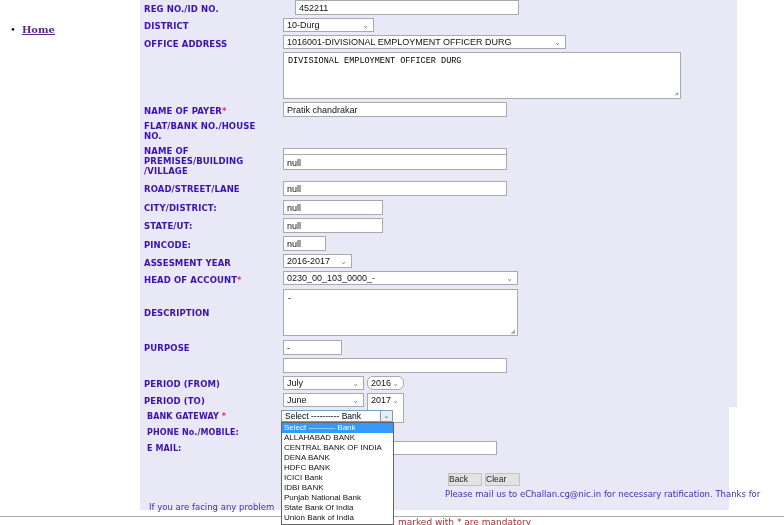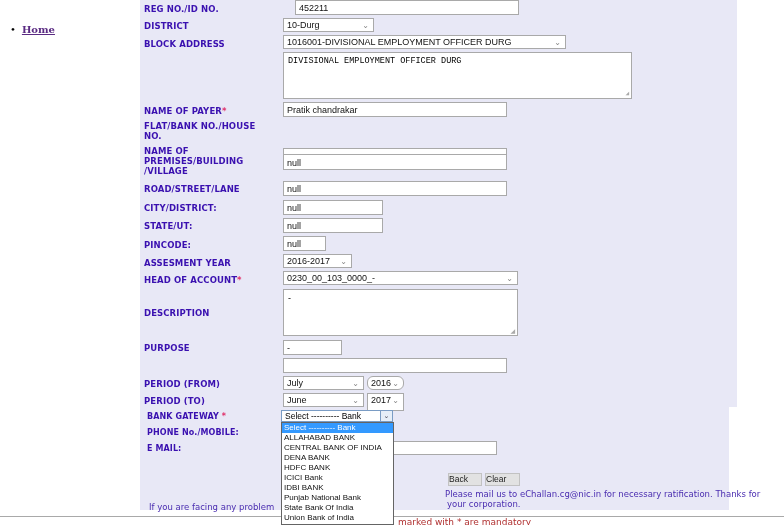--- a/index.html
+++ b/index.html
@@ -56,26 +56,26 @@
 
 <div class="lbl" style="top:4px;text-align:right;">REG NO./ID NO.</div>
 <div class="field" style="left:295px;top:0px;width:224px;height:15px;">452211</div>
 
 <div class="lbl" style="top:21px;">DISTRICT</div>
 <div class="select" style="left:283px;top:18px;width:91px;height:14px;">
   <span>10-Durg</span>
   <span class="chev">⌄</span>
 </div>
 
-<div class="lbl" style="top:39px;">BLOCK ADDRESS</div>
+<div class="lbl" style="top:39px;">OFFICE ADDRESS</div>
 <div class="select" style="left:283px;top:35px;width:283px;height:14px;">
   <span>1016001-DIVISIONAL EMPLOYMENT OFFICER DURG</span>
   <span class="chev">⌄</span>
 </div>
-<div class="textarea mono" style="left:283px;top:52px;width:349px;height:47px;">
+<div class="textarea mono" style="left:283px;top:52px;width:398px;height:47px;">
   <span>DIVISIONAL EMPLOYMENT OFFICER DURG</span>
   <span class="grip">◢</span>
 </div>
 
 <div class="lbl" style="top:106px;"><span>NAME OF PAYER</span><span class="req">*</span></div>
 <div class="field" style="left:283px;top:102px;width:224px;height:15px;">Pratik chandrakar</div>
 
 <div class="lbl" style="top:121px;"><span>FLAT/BANK NO./HOUSE</span><br><span>NO.</span></div>
 <div class="field" style="left:283px;top:124px;width:224px;height:16px;padding-top:7px;margin-top:24px;">55</div>
 
@@ -124,21 +124,21 @@
 <div class="select" style="left:367px;top:376px;width:37px;height:14px;border-radius:6px;">
   <span>2016</span>
   <span class="chev">⌄</span>
 </div>
 
 <div class="lbl" style="top:396px;">PERIOD (TO)</div>
 <div class="select" style="left:283px;top:393px;width:81px;height:14px;">
   <span>June</span>
   <span class="chev">⌄</span>
 </div>
-<div class="select" style="left:367px;top:393px;width:37px;height:18px;">
+<div class="select" style="left:367px;top:393px;width:37px;height:30px;">
   <span>2017</span>
   <span class="chev">⌄</span>
 </div>
 
 <div class="lbl" style="top:412px;left:147px;font-size:8px;"><span>BANK GATEWAY</span> <span class="req">*</span></div>
 <div class="bank-select">
   <span>Select ---------- Bank</span>
   <span class="chevbox">⌄</span>
 </div>
 
@@ -159,18 +159,17 @@
   <div class="opt">State Bank Of India</div>
   <div class="opt">Union Bank of India</div>
 </div>
 
 <div class="btn" style="left:448px;width:34px;">Back</div>
 <div class="btn" style="left:485px;width:35px;">Clear</div>
 
 <div class="notice" style="left:149px;top:502px;">If you are facing any problem</div>
 <div class="notice" style="left:397px;top:489px;width:330px;margin-left:48px;">
   <div>Please mail us to eChallan.cg@nic.in for necessary ratification. Thanks for</div>
-  <div style="padding-left:2px;">your corporation.</div>
 </div>
 
 <div class="manual-text">anual for approval of pl</div>
 <div class="bottom-line"></div>
 <div class="red-partial">marked with * are mandatory</div>
 
 </body></html>

